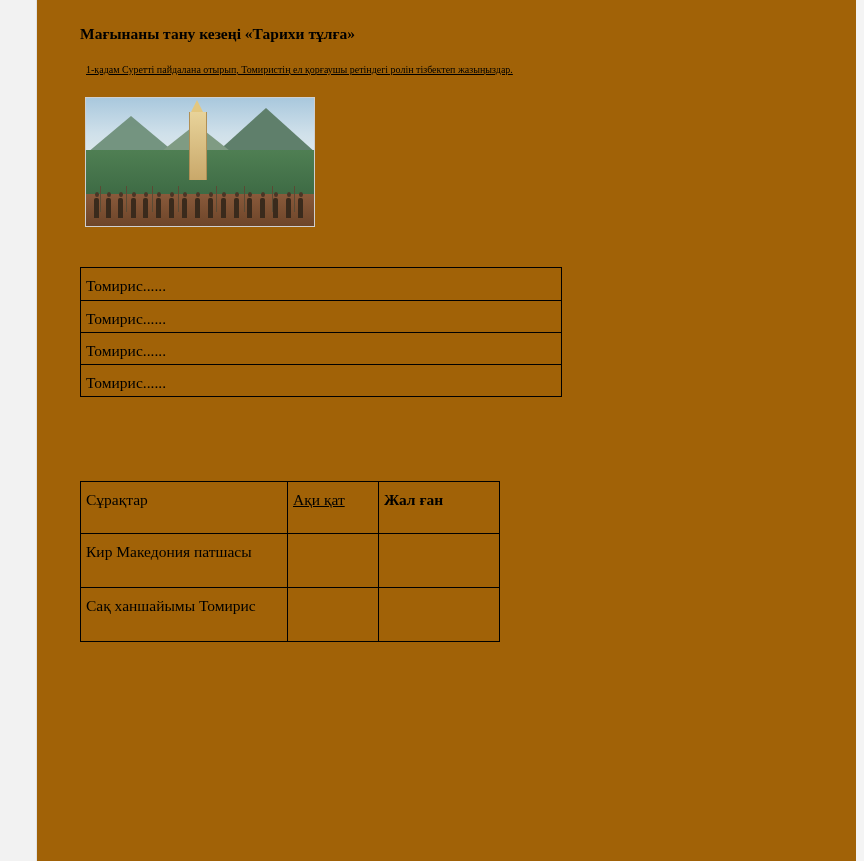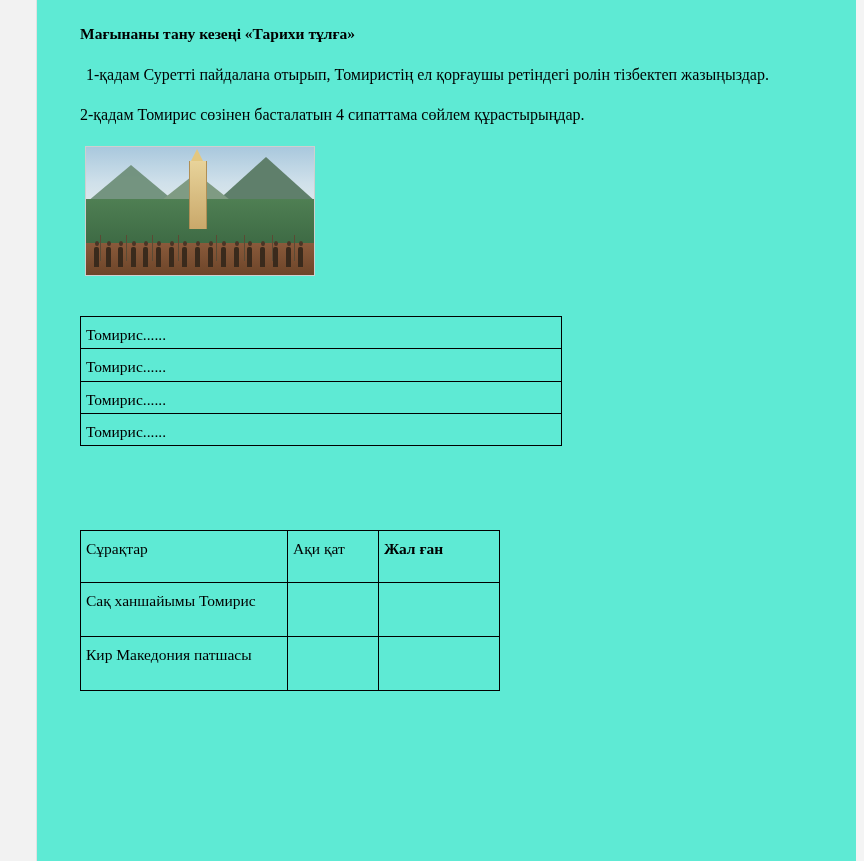--- a/index.html
+++ b/index.html
@@ -13,21 +13,21 @@
     position: relative;
     font-family: "Liberation Serif", serif;
     color: #000000;
     overflow: hidden;
   }
   .page {
     position: absolute;
     left: 0; top: 0;
     width: 864px;
     height: 861px;
-    background: #5eead4;
+    background: #a16207;
   }
   
   .edge-left {
     position: absolute;
     left: 0; top: 0;
     width: 36px; height: 861px;
     background: #f2f2f2;
     border-right: 1px solid #e2e2e2;
   }
   .edge-right {
@@ -42,24 +42,25 @@
     top: 24px;
     width: 742px;
   }
   .doc-title {
     font-weight: bold;
     font-size: 15.5px;
     line-height: 1.35;
     margin: 0 0 18px 0;
   }
   .para {
-    font-size: 16px;
+    font-size: 10px;
     line-height: 1.45;
     margin: 0 0 17px 0;
     text-align: left;
+    text-decoration: underline;
   }
   .para.indent {
     text-indent: 6px;
   }
   
   .figure {
     margin: 20px 0 0 5px;
     width: 228px;
     height: 128px;
     border: 1px solid #cfcfcf;
@@ -160,21 +161,21 @@
   }
   .tomiris-table td {
     height: 19px;
   }
   .quiz-table {
     margin: 84px 0 0 0;
     width: 386px;
     table-layout: fixed;
   }
   .quiz-table td.col-q { width: 196px; }
-  .quiz-table td.col-a { width: 80px; }
+  .quiz-table td.col-a { width: 80px; text-decoration: underline; }
   .quiz-table td.col-b { width: 110px; font-weight: bold; }
   .quiz-table tr.head td {
     height: 40px;
     margin-top: 16px;
   }
   .quiz-table tr.item td {
     height: 42px;
   }
 </style>
 </head>
@@ -184,21 +185,20 @@
 
   <div class="edge-left"></div>
   <div class="edge-right"></div>
 
   <div class="content">
 
     <p class="doc-title">Мағынаны тану кезеңі «Тарихи тұлға»</p>
 
     <p class="para indent">1-қадам Суретті пайдалана отырып, Томиристің ел қорғаушы ретіндегі ролін тізбектеп жазыңыздар.</p>
 
-    <p class="para">2-қадам Томирис сөзінен басталатын 4 сипаттама  сөйлем құрастырыңдар.</p>
 
     <div class="figure">
       <div class="fig-sky"></div>
       <div class="fig-mtn-l"></div>
       <div class="fig-mtn-r"></div>
       <div class="fig-mtn-c"></div>
       <div class="fig-field"></div>
       <div class="fig-ground"></div>
       <div class="fig-tower-top"></div>
       <div class="fig-tower"></div>
@@ -249,26 +249,26 @@
     </table>
 
     <table class="tbl quiz-table">
       <tbody>
         <tr class="head">
           <td class="col-q">Сұрақтар</td>
           <td class="col-a">Ақи қат</td>
           <td class="col-b">Жал ған</td>
         </tr>
         <tr class="item">
+          <td class="col-q">Кир Македония патшасы</td>
+          <td class="col-a"></td>
+          <td class="col-b"></td>
+        </tr>
+        <tr class="item">
           <td class="col-q">Сақ ханшайымы Томирис</td>
           <td class="col-a"></td>
           <td class="col-b"></td>
         </tr>
-        <tr class="item">
-          <td class="col-q">Кир Македония патшасы</td>
-          <td class="col-a"></td>
-          <td class="col-b"></td>
-        </tr>
       </tbody>
     </table>
 
   </div>
 </div>
 
 </body></html>

